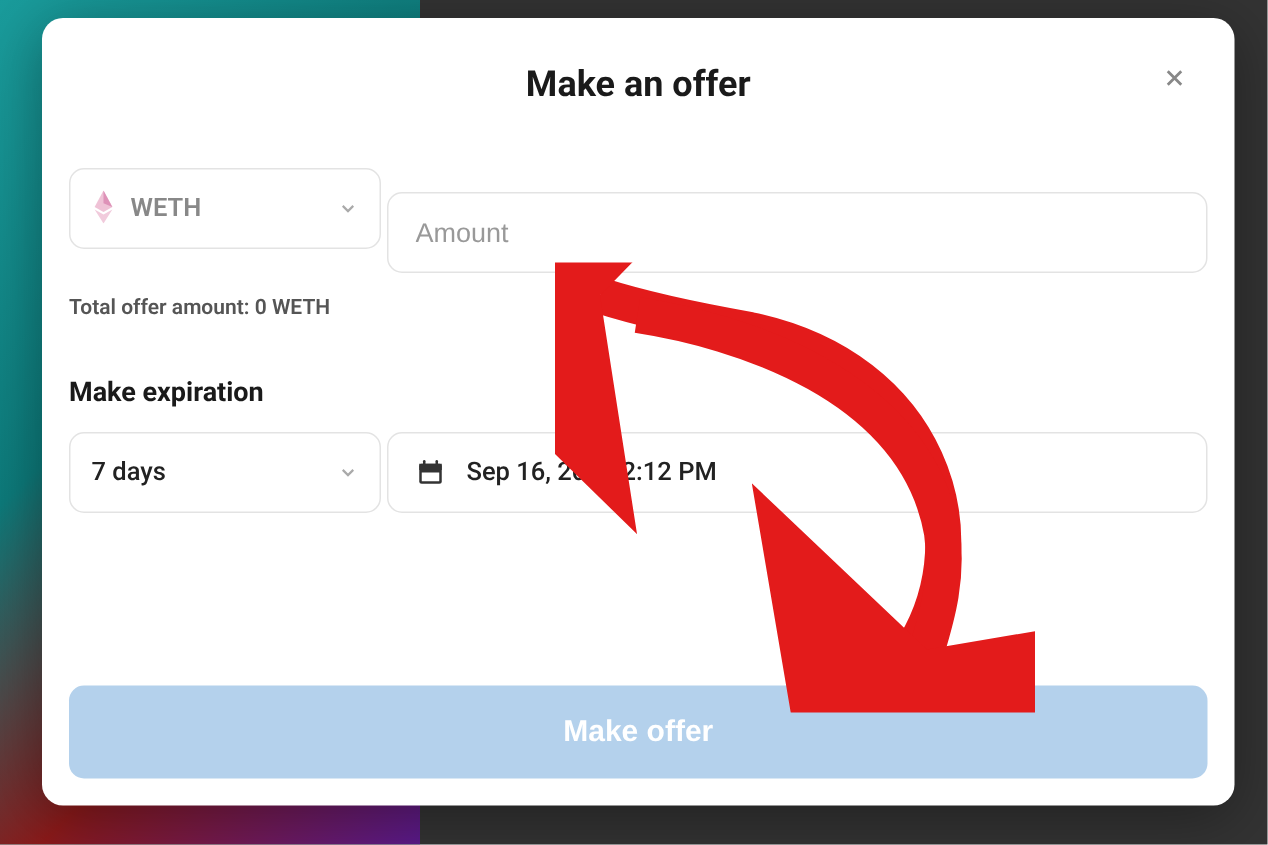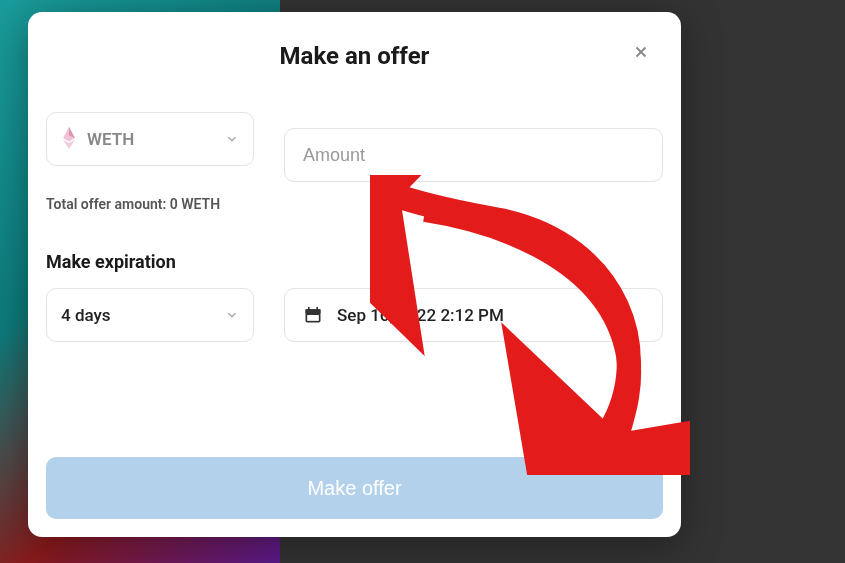--- a/index.html
+++ b/index.html
@@ -13,21 +13,21 @@
     }
     .bg-left {
       position: absolute;
       left: 0; top: 0;
       width: 280px; height: 563px;
       background: linear-gradient(135deg, #1a9c9c 0%, #0d7a7a 40%, #8b1a1a 70%, #5a1a8b 100%);
     }
     .modal {
       position: absolute;
       left: 28px; top: 12px;
-      width: 653px;
+      width: 795px;
       height: 525px;
       background: #fff;
       border-radius: 14px;
       box-shadow: 0 8px 40px rgba(0,0,0,0.35);
       padding: 30px 18px 18px 18px;
       display: flex;
       flex-direction: column;
     }
     .modal-header {
       position: relative;
@@ -52,21 +52,21 @@
       justify-content: center;
     }
     .section-label {
       font-size: 18px;
       font-weight: 700;
       color: #1a1a1a;
       margin-bottom: 16px;
     }
     .row {
       display: flex;
-      gap: 30px;
+      gap: 4px;
       margin-bottom: 12px;
       justify-content: center;
     }
     .row-top {
       display: flex;
       justify-content: space-between;
       align-items: baseline;
       margin-bottom: 16px;
     }
     .balance-text, .total-text {
@@ -136,21 +136,21 @@
     .section-expiration { margin-top: 8px; margin-bottom: 16px; }
     .spacer { flex: 1; }
     .submit-btn {
       width: 100%;
       height: 62px;
       background: #b4d1ec;
       border: none;
       border-radius: 10px;
       color: #fff;
       font-size: 20px;
-      font-weight: 400;
+      font-weight: 700;
       cursor: pointer;
     }
     .annotation-arrow {
       position: absolute;
       pointer-events: none;
     }
   </style>
 </head>
 <body>
 
@@ -185,21 +185,21 @@
   </div>
 
   <div class="total-row">
     <span class="total-text">Total offer amount: 0 WETH</span>
   </div>
 
   <div class="section-label section-expiration">Make expiration</div>
 
   <div class="row">
     <div class="select-box duration-select">
-      <span class="select-label">4 days</span>
+      <span class="select-label">7 days</span>
       <svg class="chevron" viewBox="0 0 24 24" fill="none" stroke="currentColor" stroke-width="2.5">
           <path d="M6 9l6 6 6-6"></path>
         </svg>
     </div>
     <div class="date-box">
       <svg class="cal-icon" viewBox="0 0 24 24" fill="currentColor">
           <rect x="3" y="5" width="18" height="16" rx="2" fill="currentColor"></rect>
           <rect x="3" y="5" width="18" height="5" fill="currentColor"></rect>
           <rect x="6" y="2" width="2" height="5" rx="1" fill="currentColor"></rect>
           <rect x="16" y="2" width="2" height="5" rx="1" fill="currentColor"></rect>

